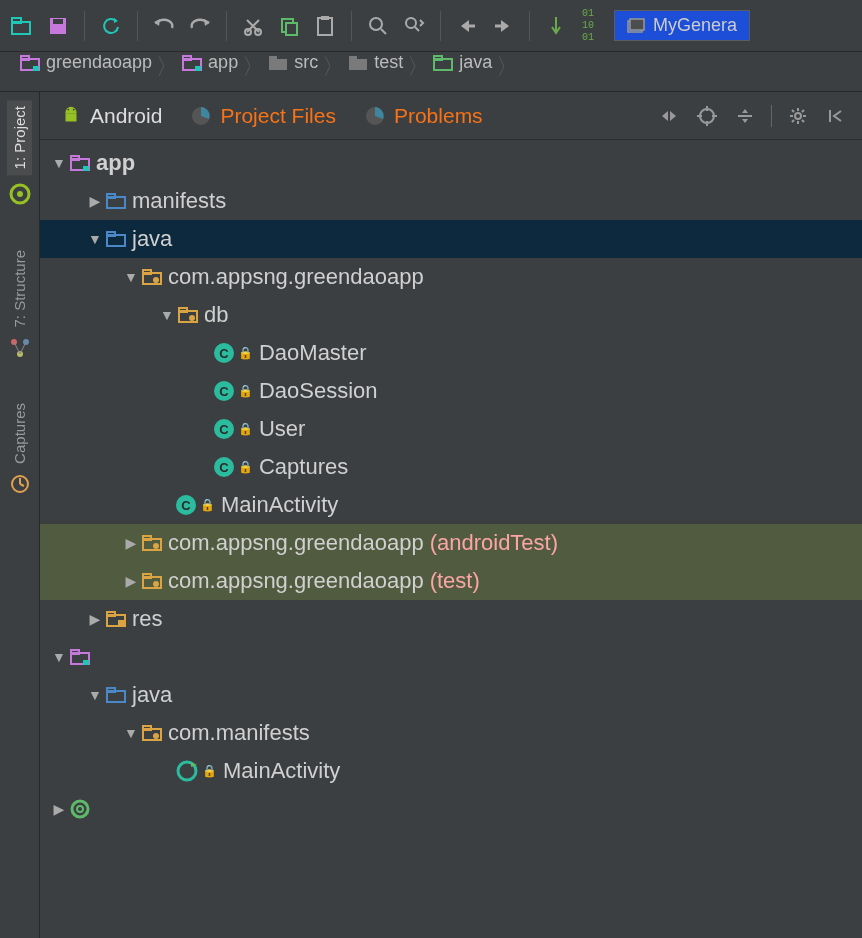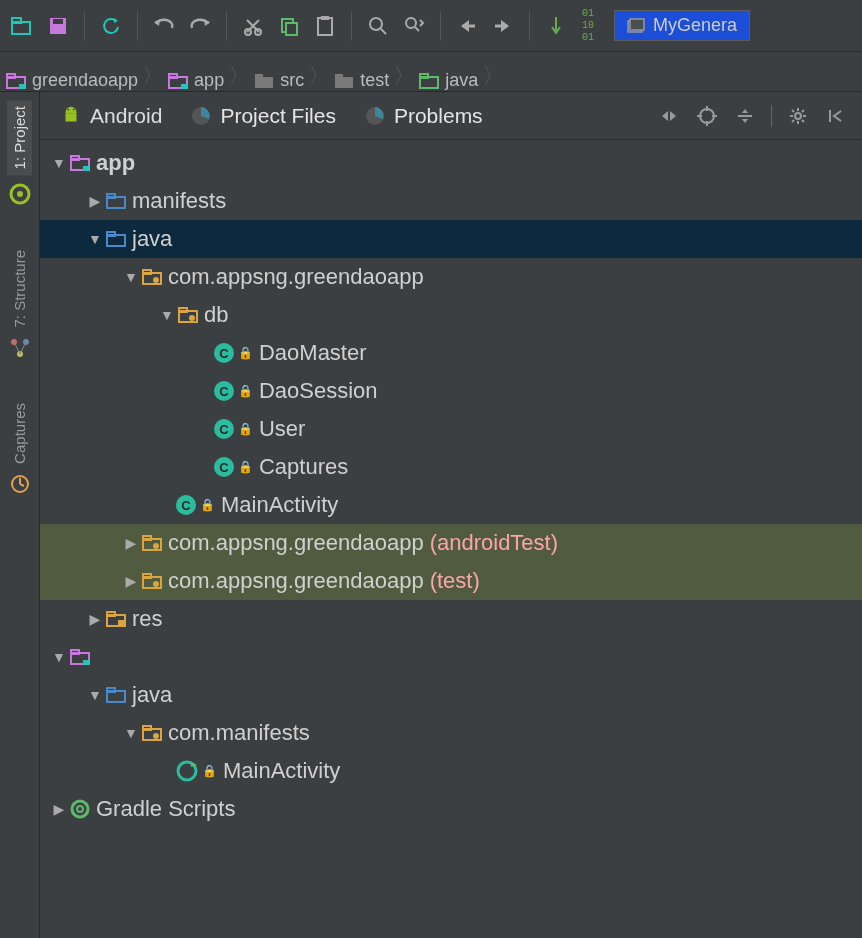--- a/index.html
+++ b/index.html
@@ -49,21 +49,22 @@
   color: #ccc;
   margin-left: 10px;
 }
 
 
 .breadcrumb {
   height: 40px;
   background: #3c3f41;
   border-bottom: 1px solid #282828;
   display: flex;
-  align-items: flex-end;
+  align-items: flex-start;
+  padding-left: 14px;
 }
 .crumb {
   display: flex;
   align-items: center;
   gap: 6px;
   padding: 0 6px;
   cursor: pointer;
 }
 .crumb-arrow {
   color: #5a5a5a;
@@ -114,21 +115,21 @@
   background: #3c3f41;
   border-bottom: 1px solid #2b2b2b;
   padding: 0 6px;
 }
 .panel-tab {
   display: flex;
   align-items: center;
   gap: 8px;
   padding: 6px 14px;
   font-size: 21px;
-  color: #e5e5e5;
+  color: #f97316;
   cursor: pointer;
 }
 .panel-tab:first-child { color: #ddd; }
 .panel-icons-right {
   margin-left: auto;
   display: flex;
   align-items: center;
   gap: 14px;
   padding-right: 8px;
 }
@@ -591,18 +592,17 @@
         <span class="lock-ico" style="color:#5fb96b">🔒</span>
         <span class="label">MainActivity</span>
       </div>
 
       <div class="row">
         <span class="arrow">▶</span>
         <svg width="20" height="20" viewBox="0 0 20 20">
             <circle cx="10" cy="10" r="8" fill="none" stroke="#5fb96b" stroke-width="3"></circle>
             <circle cx="10" cy="10" r="3" fill="#3c3f41" stroke="#5fb96b" stroke-width="2"></circle>
           </svg>
-        <span class="label">Gradle Scripts</span>
       </div>
 
     </div>
   </div>
 </div>
 
 </body></html>

